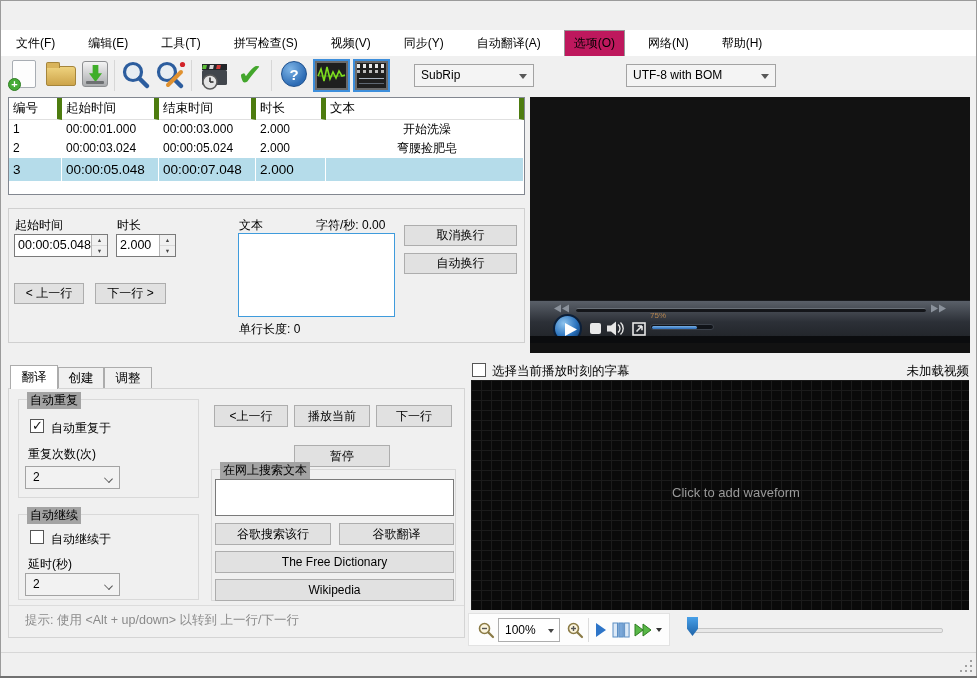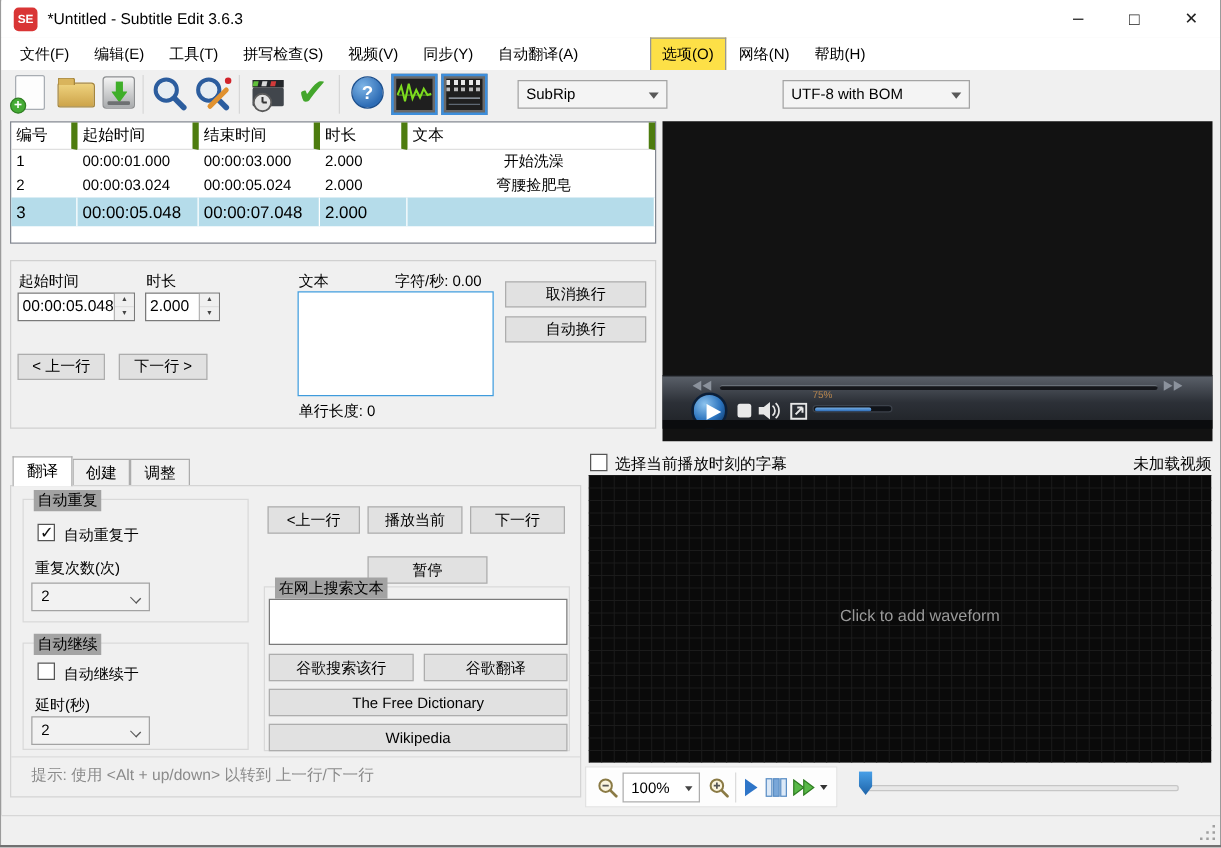--- a/index.html
+++ b/index.html
@@ -12,23 +12,23 @@
   #titlebar { left:1px; top:0; width:975px; height:30px; background:#fff; }
   #app-icon { left:10px; top:6px; width:19px; height:19px; background:#d93535; border-radius:4px; color:#fff; font-weight:bold; font-size:9.5px; text-align:center; line-height:19px; }
   #title-text { left:37px; top:8px; font-size:12.5px; }
   .winbtn { top:0; width:45px; height:30px; text-align:center; line-height:30px; font-size:13px; color:#222; }
   #btn-min { left:839px; } #btn-max { left:884px; } #btn-close { left:929px; width:46px; }
   #btn-min::before { content:"–"; font-size:15px; }
   #btn-max::before { content:"□"; font-size:14px; }
   #btn-close::before { content:"✕"; }
 
   
-  #menubar { left:1px; top:30px; width:975px; height:26px; background:#fff; display:flex; padding-left:5px; }
+  #menubar { left:1px; top:30px; width:975px; height:26px; background:#fff; display:flex; padding-left:5px;gap:13px; }
   .menu-item { padding:0 10px; line-height:26px; font-size:12px; white-space:nowrap; }
-  .menu-item.open { background:#fde047; border:1px solid #979797; border-bottom:none; line-height:24px; padding:0 9px;margin-left:47px; }
+  .menu-item.open { background:#be185d; border:1px solid #979797; border-bottom:none; line-height:24px; padding:0 9px; }
 
   
   #toolbar { left:1px; top:56px; width:975px; height:40px; background:#f0f0f0; }
   .tsep { top:4px; width:1px; height:31px; background:#d7d7d7; }
   
   #icon-new { left:11px; top:4px; width:24px; height:28px; background:#fdfdfd; border:1px solid #a8adb3; border-radius:2px; }
   #icon-new .plus { position:absolute; left:-5px; bottom:-4px; width:13px; height:13px; background:#45ab35; border:1px solid #2f7d22; border-radius:50%; color:#fff; font-size:11px; line-height:11px; text-align:center; font-weight:bold; }
   
   #icon-open { left:45px; top:10px; width:30px; height:20px; background:linear-gradient(#eed27e,#cda44a); border:1px solid #a5853b; border-radius:2px 3px 2px 2px; }
   #icon-open::before { content:""; position:absolute; left:-1px; top:-5px; width:12px; height:5px; background:#d9b45c; border:1px solid #a5853b; border-bottom:none; border-radius:2px 2px 0 0; }
@@ -142,27 +142,20 @@
   #statusbar { left:1px; top:652px; width:975px; height:24px; background:#f0f0f0; border-top:1px solid #d7d7d7; }
   #status-pos { position:absolute; right:22px; top:5px; font-size:12px;margin-top:48px; }
   #resize-grip { position:absolute; right:3px; bottom:3px; width:13px; height:13px; }
   #bottom-edge { left:0; top:676px; width:977px; height:2px; background:#717171; }
 </style>
 </head>
 <body>
 
 <div id="app">
 
-  <div id="titlebar" class="abs">
-    <div id="app-icon" class="abs">SE</div>
-    <div id="title-text" class="abs">*Untitled - Subtitle Edit 3.6.3</div>
-    <div id="btn-min" class="winbtn abs"></div>
-    <div id="btn-max" class="winbtn abs"></div>
-    <div id="btn-close" class="winbtn abs"></div>
-  </div>
 
   <div id="menubar" class="abs">
     <div class="menu-item">文件(F)</div>
     <div class="menu-item">编辑(E)</div>
     <div class="menu-item">工具(T)</div>
     <div class="menu-item">拼写检查(S)</div>
     <div class="menu-item">视频(V)</div>
     <div class="menu-item">同步(Y)</div>
     <div class="menu-item">自动翻译(A)</div>
     <div class="menu-item open">选项(O)</div>

